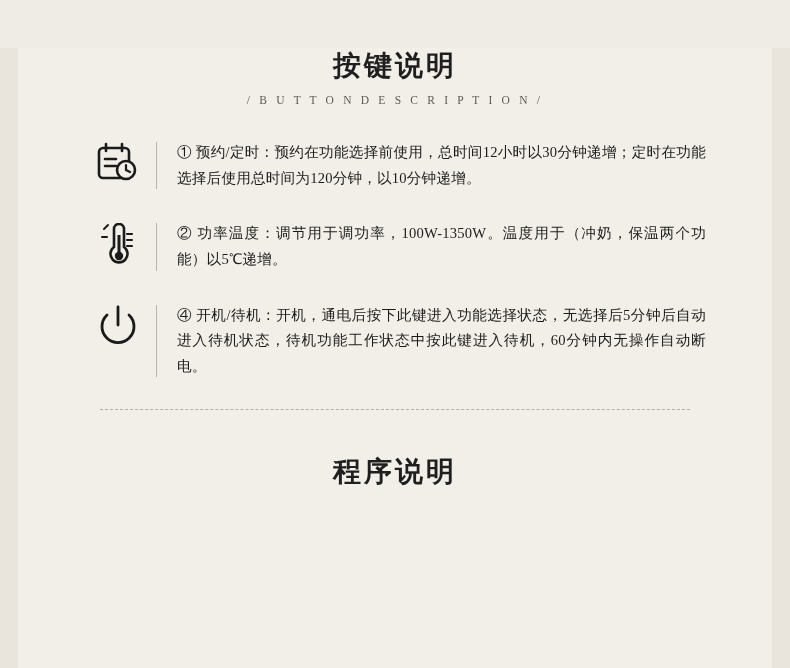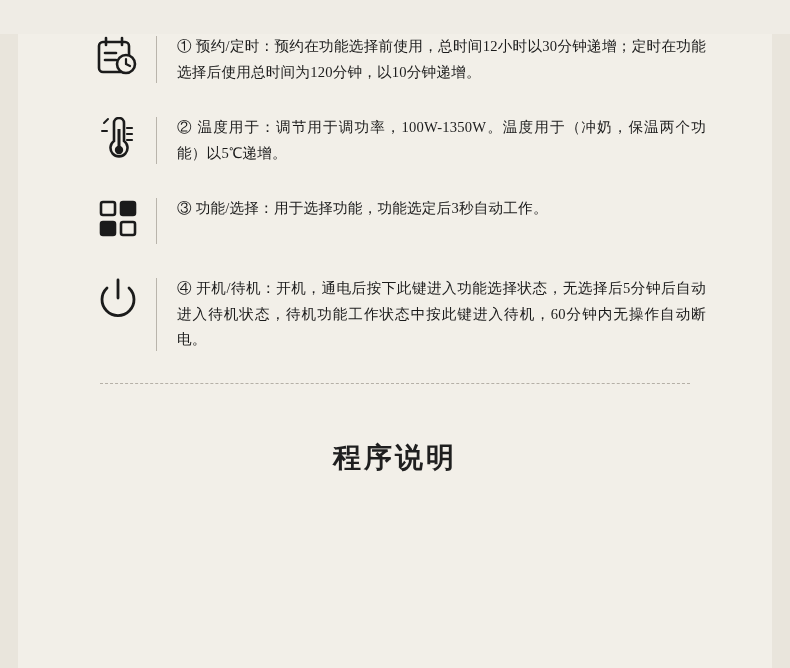--- a/index.html
+++ b/index.html
@@ -89,33 +89,37 @@
     font-family: "Liberation Serif", serif;
   }
 
   .dashed-sep {
     margin: 14px 56px 0 56px;
     border-top: 1px dashed #b5b0a7;
     height: 0;
   }
 
   .bottom-block {
-    margin-top: 56px;
+    margin-top: 44px;
   }
   .bottom-block .section-title-block { margin-top: 0; }
 
   svg { display: block; }
 </style>
 </head>
 <body>
 
 <div class="page">
   <div class="edge-left"></div>
   <div class="edge-right"></div>
 
+  <div class="section-title-block">
+    <div class="section-title">按键说明</div>
+    <div class="section-subtitle">/ B U T T O N   D E S C R I P T I O N /</div>
+  </div>
 
   <div class="items">
 
     <div class="item">
       <div class="item-icon">
         <svg width="44" height="42" viewBox="0 0 44 42">
           <rect x="3" y="6" width="30" height="30" rx="4" fill="none" stroke="#1b1b1b" stroke-width="2.6"></rect>
           <line x1="10" y1="2" x2="10" y2="9" stroke="#1b1b1b" stroke-width="2.6" stroke-linecap="round"></line>
           <line x1="26" y1="2" x2="26" y2="9" stroke="#1b1b1b" stroke-width="2.6" stroke-linecap="round"></line>
           <line x1="9" y1="17" x2="20" y2="17" stroke="#1b1b1b" stroke-width="2.6" stroke-linecap="round"></line>
@@ -141,39 +145,24 @@
           <line x1="31" y1="11" x2="36" y2="11" stroke="#1b1b1b" stroke-width="2.2" stroke-linecap="round"></line>
           <line x1="31" y1="17" x2="36" y2="17" stroke="#1b1b1b" stroke-width="2.2" stroke-linecap="round"></line>
           <line x1="31" y1="23" x2="36" y2="23" stroke="#1b1b1b" stroke-width="2.2" stroke-linecap="round"></line>
           <line x1="8" y1="6" x2="12" y2="2" stroke="#1b1b1b" stroke-width="2" stroke-linecap="round"></line>
           <line x1="6" y1="14" x2="11" y2="14" stroke="#1b1b1b" stroke-width="2" stroke-linecap="round"></line>
         </svg>
       </div>
       <div class="divider"></div>
       <div class="item-text">
         <span class="num">②</span>
-        <span>温度用于：</span><span>调节用于调功率，100W-1350W。温度用于（冲奶，保温两个功能）以5℃递增。</span>
+        <span>功率温度：</span><span>调节用于调功率，100W-1350W。温度用于（冲奶，保温两个功能）以5℃递增。</span>
       </div>
     </div>
 
-    <div class="item">
-      <div class="item-icon">
-        <svg width="42" height="42" viewBox="0 0 42 42">
-          <rect x="4" y="4" width="14" height="13" rx="2" fill="none" stroke="#1b1b1b" stroke-width="2.6"></rect>
-          <rect x="24" y="4" width="14" height="13" rx="2" fill="#1b1b1b" stroke="#1b1b1b" stroke-width="2.6"></rect>
-          <rect x="4" y="24" width="14" height="13" rx="2" fill="#1b1b1b" stroke="#1b1b1b" stroke-width="2.6"></rect>
-          <rect x="24" y="24" width="14" height="13" rx="2" fill="none" stroke="#1b1b1b" stroke-width="2.6"></rect>
-        </svg>
-      </div>
-      <div class="divider"></div>
-      <div class="item-text">
-        <span class="num">③</span>
-        <span>功能/选择：</span><span>用于选择功能，功能选定后3秒自动工作。</span>
-      </div>
-    </div>
 
     <div class="item">
       <div class="item-icon">
         <svg width="44" height="44" viewBox="0 0 44 44">
           <path d="M11 10 A16 16 0 1 0 33 10" fill="none" stroke="#1b1b1b" stroke-width="2.8" stroke-linecap="round"></path>
           <line x1="22" y1="2" x2="22" y2="20" stroke="#1b1b1b" stroke-width="2.8" stroke-linecap="round"></line>
         </svg>
       </div>
       <div class="divider"></div>
       <div class="item-text">

